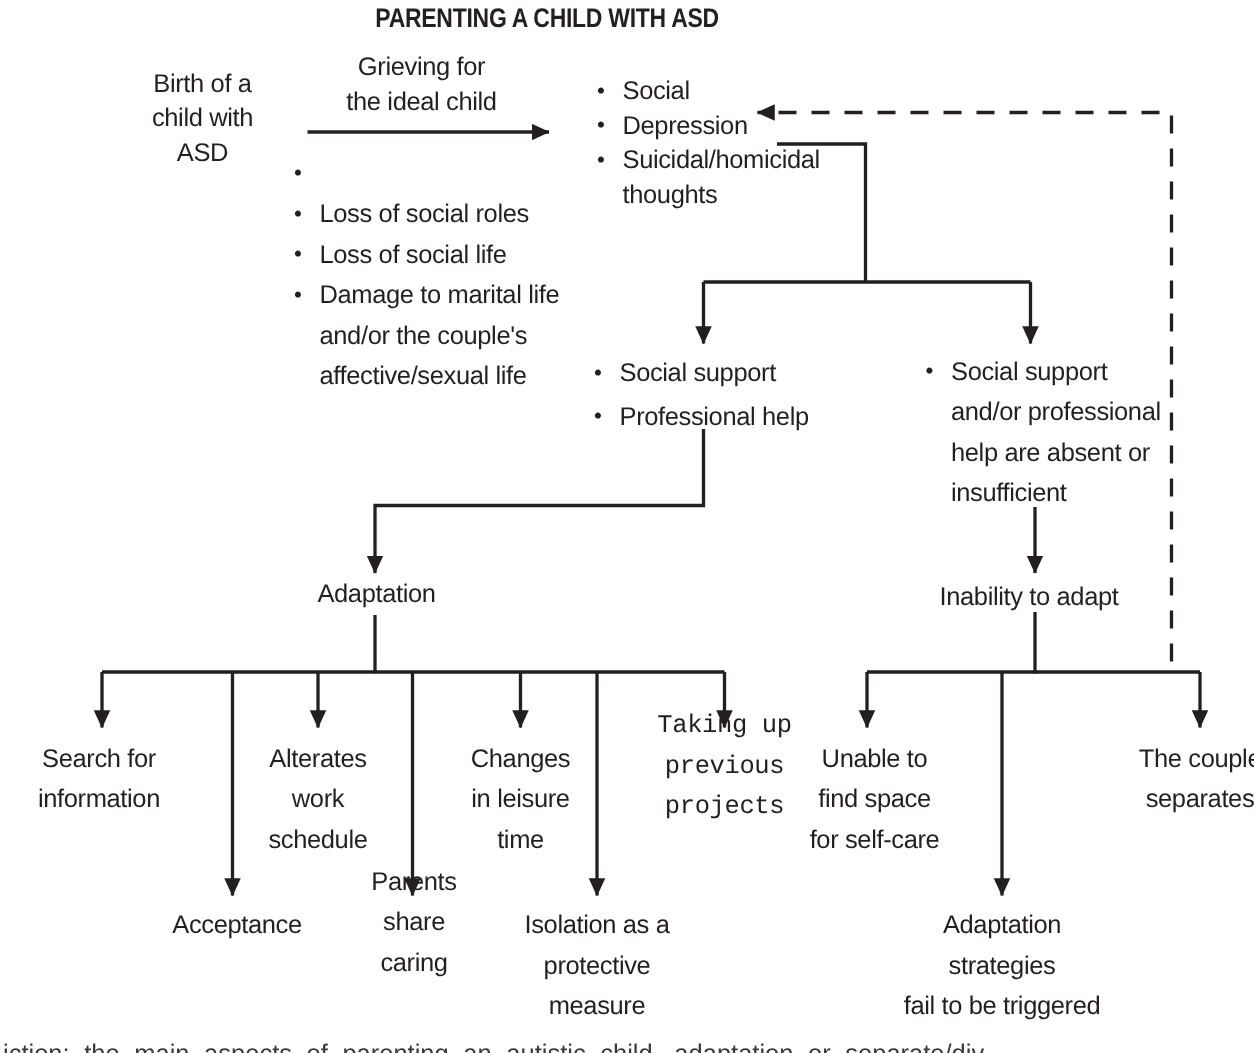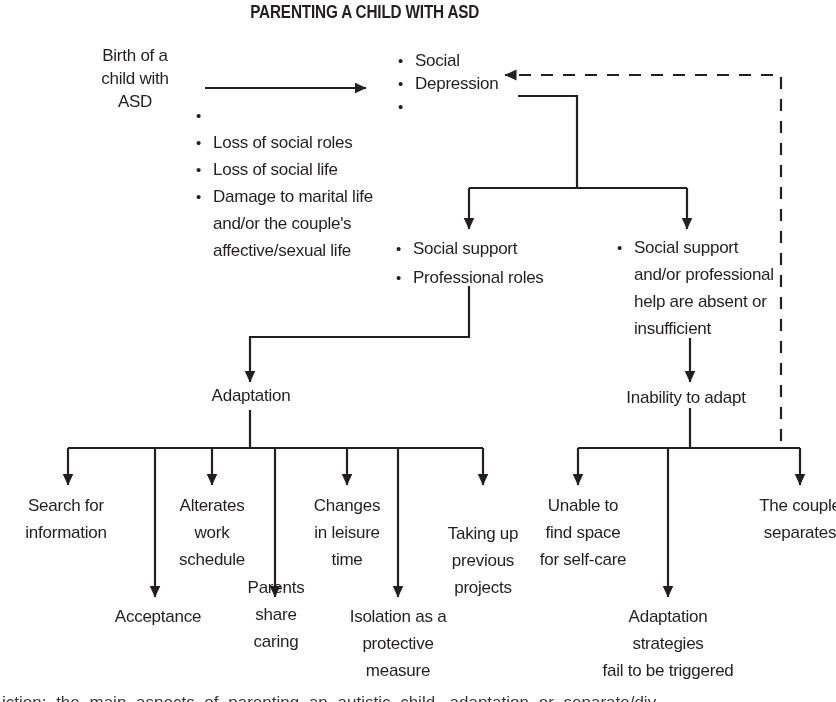--- a/index.html
+++ b/index.html
@@ -74,20 +74,22 @@
   </svg>
 
   <div class="title-wrap">
     <span>PARENTING A CHILD WITH ASD</span>
   </div>
 
   <div class="node" style="left:85px; top:44px; width:100px;">Birth of a
 child with
 ASD</div>
 
+  <div class="node" style="left:221px; top:33px; width:120px;">Grieving for
+the ideal child</div>
 
   <div class="list lh27" style="left:196px; top:102px; width:200px;">
     <div class="li">
       <span class="b">•</span>
     </div>
     <div class="li">
       <span class="b">•</span>
       <span class="t">Loss of social roles</span>
     </div>
     <div class="li">
@@ -106,31 +108,33 @@
     <div class="li">
       <span class="b">•</span>
       <span class="t">Social</span>
     </div>
     <div class="li">
       <span class="b">•</span>
       <span class="t">Depression</span>
     </div>
     <div class="li">
       <span class="b">•</span>
+      <span class="t">Suicidal/homicidal
+thoughts</span>
     </div>
   </div>
 
   <div class="list lh29" style="left:396px; top:234px; width:180px;">
     <div class="li">
       <span class="b">•</span>
       <span class="t">Social support</span>
     </div>
     <div class="li">
       <span class="b">•</span>
-      <span class="t">Professional roles</span>
+      <span class="t">Professional help</span>
     </div>
   </div>
 
   <div class="list lh27" style="left:617px; top:234px; width:180px;">
     <div class="li">
       <span class="b">•</span>
       <span class="t">Social support
 and/or professional
 help are absent or
 insufficient</span>
@@ -148,21 +152,21 @@
 schedule</div>
   <div class="leaf" style="left:221px; top:574px; width:110px;">Parents
 share
 caring</div>
   <div class="leaf" style="left:292px; top:492px; width:110px;">Changes
 in leisure
 time</div>
   <div class="leaf" style="left:343px; top:603px; width:110px;">Isolation as a
 protective
 measure</div>
-  <div class="leaf" style="left:428px; top:520px; width:110px;">Taking up
+  <div class="leaf" style="left:428px; top:471px; width:110px;font-family:Liberation Mono, monospace;">Taking up
 previous
 projects</div>
 
   <div class="leaf" style="left:528px; top:492px; width:110px;">Unable to
 find space
 for self-care</div>
   <div class="leaf" style="left:598px; top:603px; width:140px;">Adaptation
 strategies
 fail to be triggered</div>
   <div class="leaf" style="left:745px; top:492px; width:110px;">The couple

